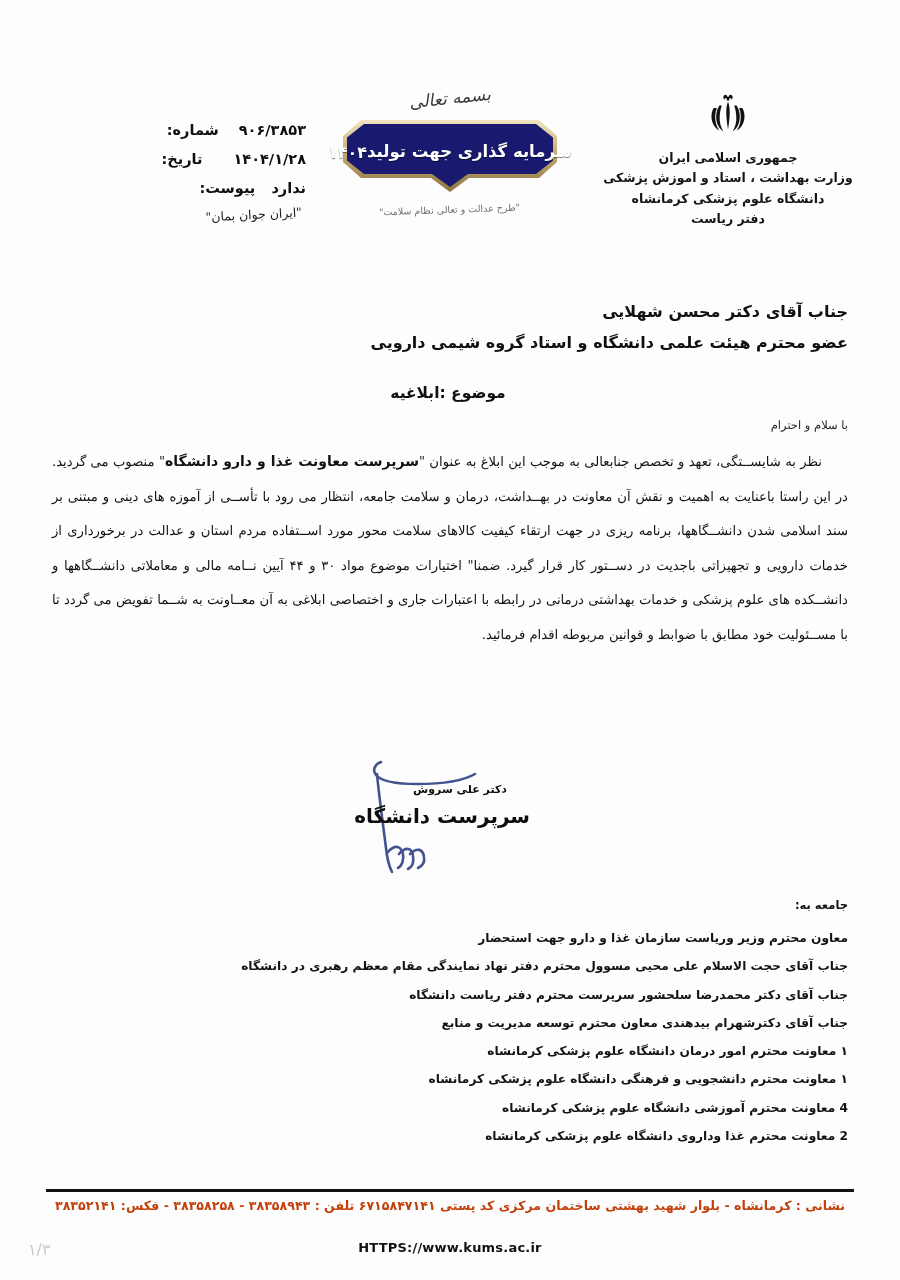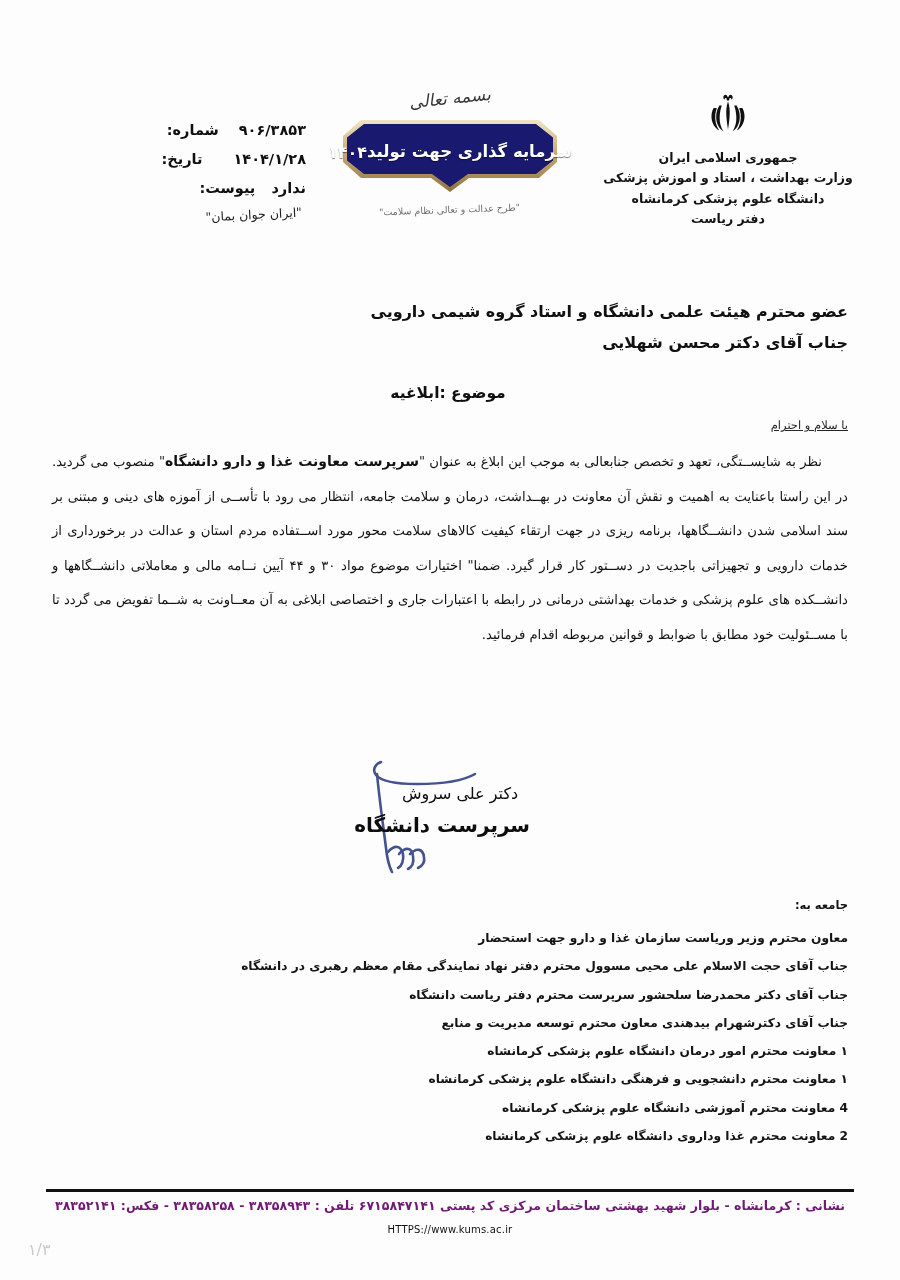--- a/index.html
+++ b/index.html
@@ -170,21 +170,20 @@
     font-size: 15.5px;
     font-weight: bold;
     color: #101010;
     text-align: center;
   }
   .greeting {
     margin-top: 16px;
     font-size: 11.5px;
     color: #262626;
     font-family: "DejaVu Serif", "Liberation Serif", serif;
-    text-decoration: underline;
   }
 
   
   .body-text {
     position: absolute;
     top: 443px;
     right: 52px;
     width: 796px;
     text-align: justify;
     font-size: 13.2px;
@@ -205,22 +204,22 @@
     height: 120px;
   }
   .sig-inner {
     position: absolute;
     left: 390px;
     top: 10px;
     width: 140px;
     text-align: center;
   }
   .sig-name {
-    font-size: 16px;
-    font-weight: normal;
+    font-size: 11px;
+    font-weight: bold;
     color: #0d0d0d;
     line-height: 1.75;
     white-space: nowrap;
   }
   .sig-role {
     font-size: 20px;
     font-weight: bold;
     color: #0d0d0d;
     line-height: 1.75;
     white-space: nowrap;
@@ -268,27 +267,27 @@
   .footer {
     position: absolute;
     top: 1198px;
     left: 0;
     width: 900px;
     text-align: center;
   }
   .footer-address {
     font-size: 12.6px;
     font-weight: bold;
-    color: #701a75;
+    color: #c2410c;
     white-space: nowrap;
   }
   .footer-url {
-    margin-top: 11px;
-    font-size: 10px;
-    font-weight: normal;
+    margin-top: 27px;
+    font-size: 13px;
+    font-weight: bold;
     color: #111;
     direction: ltr;
     letter-spacing: .2px;
   }
   .page-num {
     position: absolute;
     left: 28px;
     top: 1240px;
     font-size: 16px;
     color: #c9c9c9;
@@ -354,22 +353,22 @@
       </div>
       <div class="meta-row">
         <span class="meta-value">ندارد</span>
         <span class="meta-label">پیوست:</span>
       </div>
       <div class="meta-slogan">"ایران جوان بمان"</div>
     </div>
   </div>
 
   <div class="addressee">
+    <div class="addr-line">جناب آقای دکتر محسن شهلایی</div>
     <div class="addr-line">عضو محترم هیئت علمی دانشگاه و استاد گروه شیمی دارویی</div>
-    <div class="addr-line">جناب آقای دکتر محسن شهلایی</div>
     <div class="subject">موضوع :ابلاغیه</div>
     <div class="greeting">با سلام و احترام</div>
   </div>
 
   <div class="body-text">
     <span class="indent"></span><span>نظر به شایســتگی، تعهد و تخصص جنابعالی به موجب این ابلاغ به عنوان "</span><b>سرپرست معاونت غذا و دارو دانشگاه</b><span>" منصوب می گردید. در این راستا باعنایت به اهمیت و نقش آن معاونت در بهــداشت، درمان و سلامت جامعه، انتظار می رود با تأســی از آموزه های دینی و مبتنی بر سند اسلامی شدن دانشــگاهها، برنامه ریزی در جهت ارتقاء کیفیت کالاهای سلامت محور مورد اســتفاده مردم استان و عدالت در برخورداری از خدمات دارویی و تجهیزاتی باجدیت در دســتور کار قرار گیرد. ضمنا" اختیارات موضوع مواد ۳۰ و ۴۴ آیین نــامه مالی و معاملاتی دانشــگاهها و دانشــکده های علوم پزشکی و خدمات بهداشتی درمانی در رابطه با اعتبارات جاری و اختصاصی ابلاغی به آن معــاونت به شــما تفویض می گردد تا با مســئولیت خود مطابق با ضوابط و قوانین مربوطه اقدام فرمائید.</span>
   </div>
 
   <div class="signature">
     <svg class="sig-mark" viewBox="0 0 170 130">

